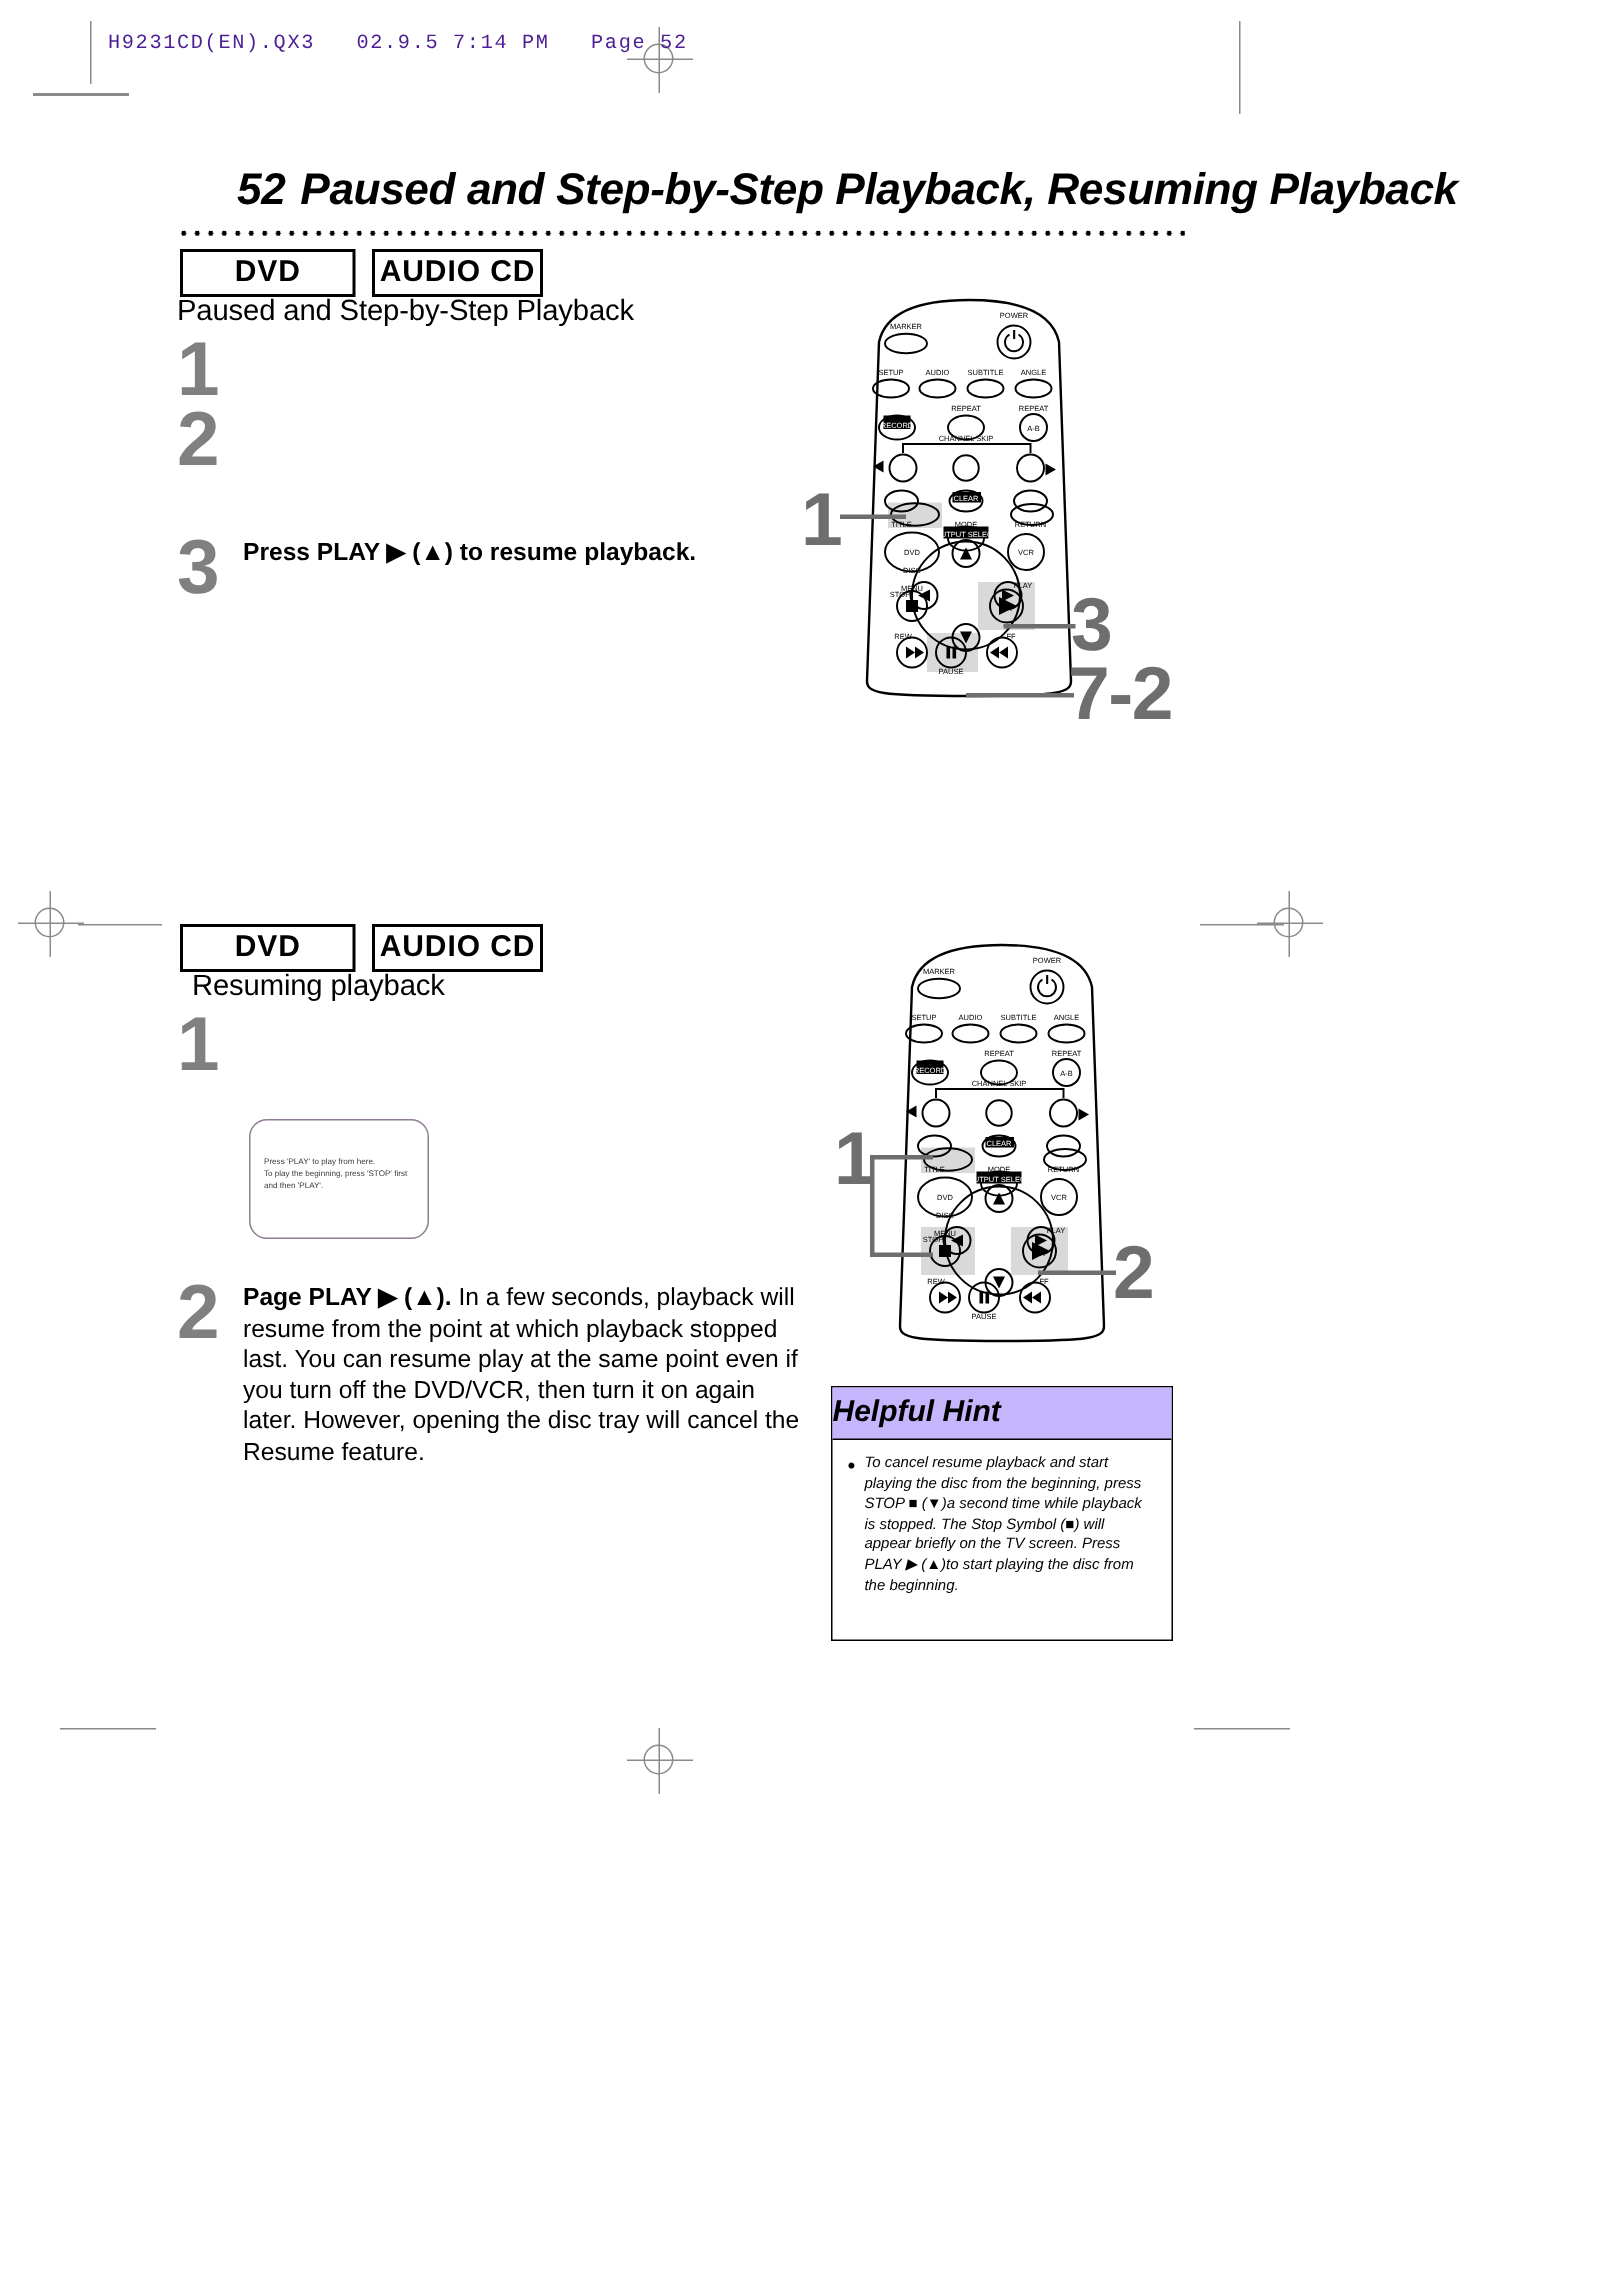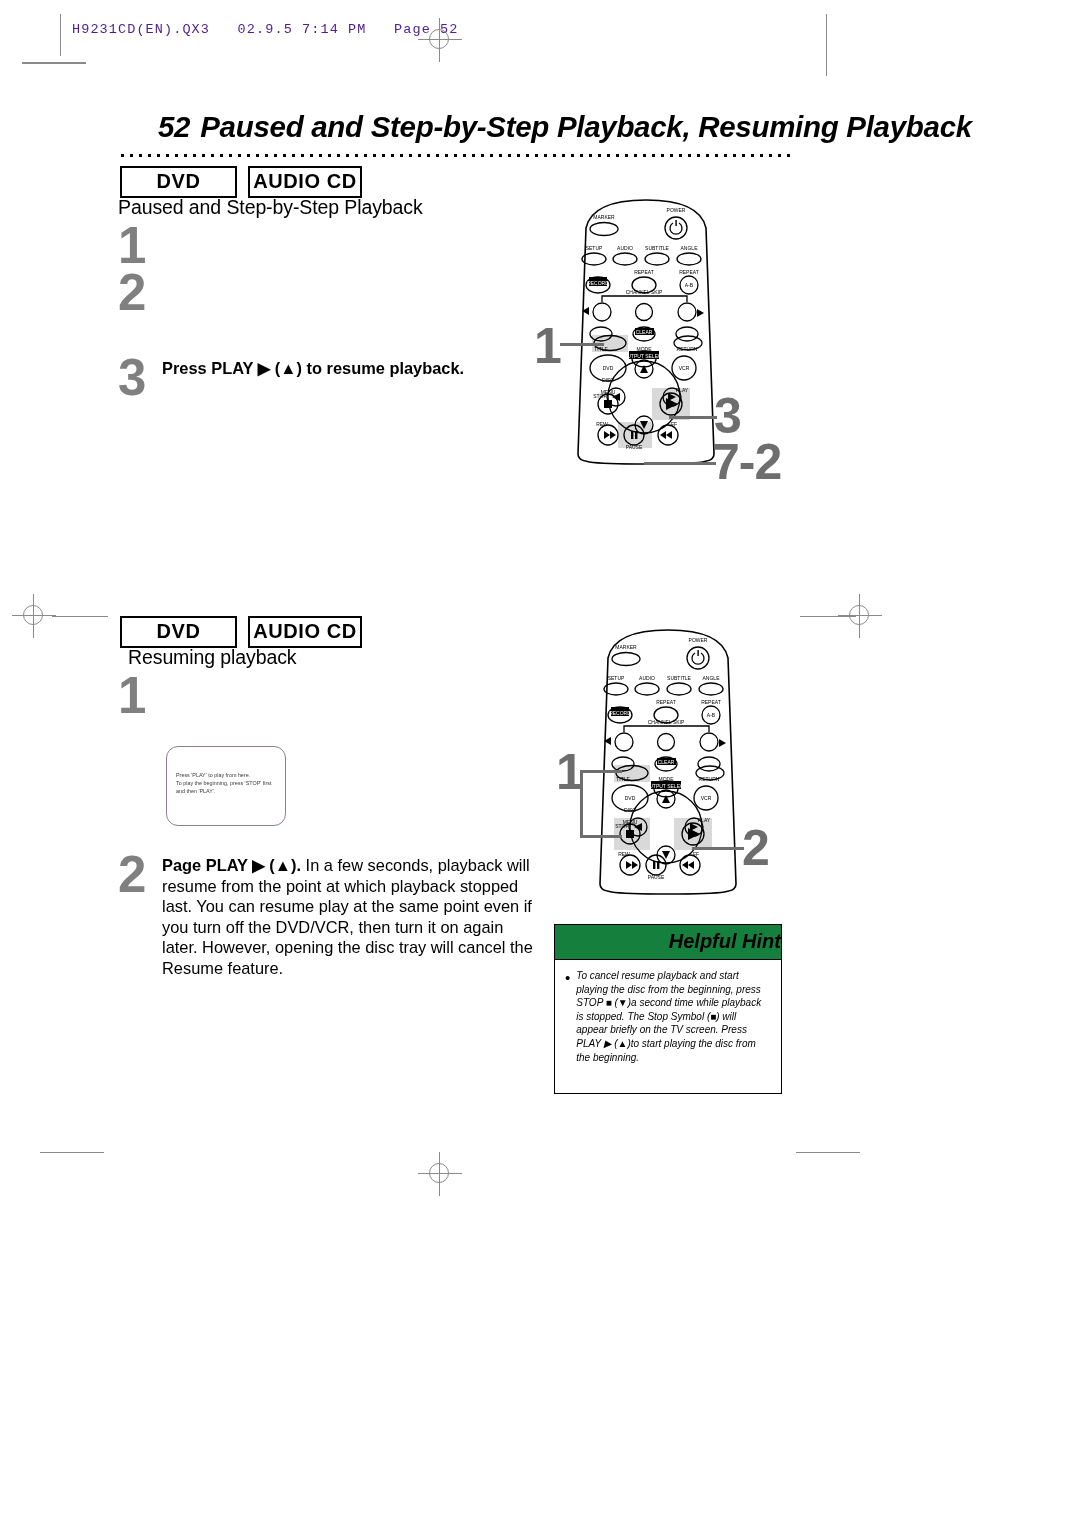--- a/index.html
+++ b/index.html
@@ -44,21 +44,21 @@
      width:44px;flex:0 0 44px;font-family:"Liberation Sans",sans-serif;}
   .step .body{font-size:16.4px;line-height:1.255;color:#000;}
   .step .body b{font-weight:bold;}
 
   
   .tvbox{position:absolute;border:1.6px solid #8e7d93;border-radius:12px;background:#fff;}
   .tvtext{position:absolute;font-size:5.4px;line-height:1.52;color:#3a3a3a;}
 
   
   .hint{position:absolute;border:1.8px solid #000;background:#fff;}
-  .hint-h{border-bottom:1.8px solid #000;background:#15803d;text-align:right;
+  .hint-h{border-bottom:1.8px solid #000;background:#c4b5fd;text-align:left;
      font-size:20px;font-weight:bold;font-style:italic;padding:5px 0 6px;}
   .hint-b{padding:9px 11px 11px 10px;display:flex;gap:6px;}
   .hint-b .bullet{font-size:15px;line-height:1.2;}
   .hint-b .txt{font-size:10px;font-style:italic;line-height:1.36;}
 
   
   .callout{position:absolute;font-size:50px;font-weight:bold;color:#6e6e6e;
      line-height:0.8;letter-spacing:-1px;}
   .cline{position:absolute;background:#6e6e6e;}
 

